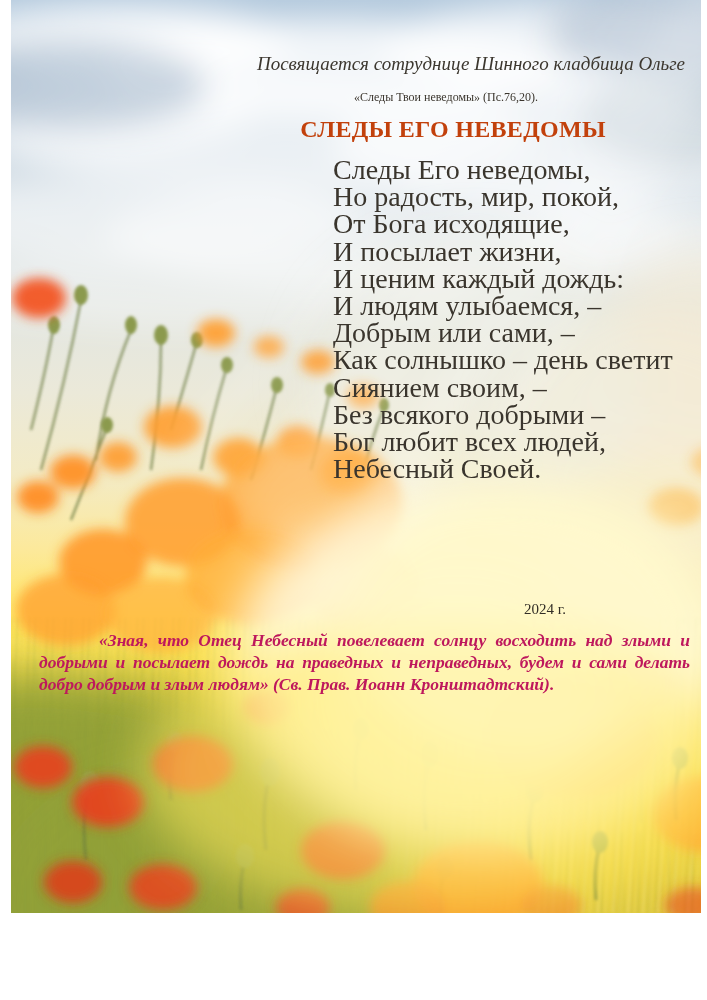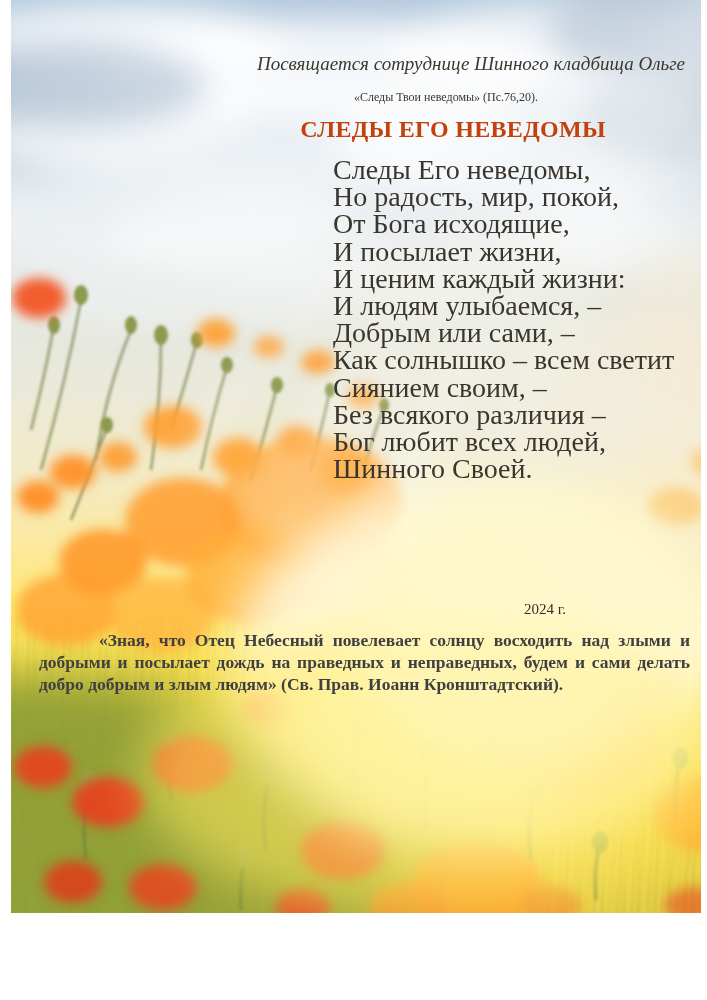--- a/index.html
+++ b/index.html
@@ -33,21 +33,21 @@
     font-size:28px;line-height:27.2px;color:#3a352d;
   }
   .poem div{white-space:nowrap;}
   .year{
     top:601px;left:534px;transform:translateX(-50%);
     font-size:15px;white-space:nowrap;color:#332e26;
   }
   .quote{
     top:630px;left:28px;width:651px;
     font-size:17.5px;line-height:21.9px;font-weight:bold;
-    text-align:justify;text-indent:60px;color:#404040;
+    text-align:justify;text-indent:60px;color:#be185d;font-style:italic;
   }
   .bottom-margin{
     position:absolute;left:0;top:913px;width:707px;height:87px;background:#ffffff;
   }
 </style>
 </head>
 <body>
 
 <div class="page">
 
@@ -242,27 +242,27 @@
 
   <div class="txt dedication">Посвящается сотруднице Шинного кладбища Ольге</div>
   <div class="txt epigraph">«Следы Твои неведомы» (Пс.76,20).</div>
   <div class="txt title">СЛЕДЫ ЕГО НЕВЕДОМЫ</div>
 
   <div class="txt poem">
     <div>Следы Его неведомы,</div>
     <div>Но радость, мир, покой,</div>
     <div>От Бога исходящие,</div>
     <div>И посылает жизни,</div>
-    <div>И ценим каждый жизни:</div>
+    <div>И ценим каждый дождь:</div>
     <div>И людям улыбаемся, –</div>
     <div>Добрым или сами, –</div>
-    <div>Как солнышко – всем светит</div>
+    <div>Как солнышко – день светит</div>
     <div>Сиянием своим, –</div>
-    <div>Без всякого различия –</div>
+    <div>Без всякого добрыми –</div>
     <div>Бог любит всех людей,</div>
-    <div>Шинного Своей.</div>
+    <div>Небесный Своей.</div>
   </div>
 
   <div class="txt year">2024 г.</div>
   <div class="txt quote">«Зная, что Отец Небесный повелевает солнцу восходить над злыми и добрыми и посылает дождь на праведных и неправедных, будем и сами делать добро добрым и злым людям» (Св. Прав. Иоанн Кронштадтский).</div>
 
   <div class="bottom-margin"></div>
 </div>
 
 </body></html>

